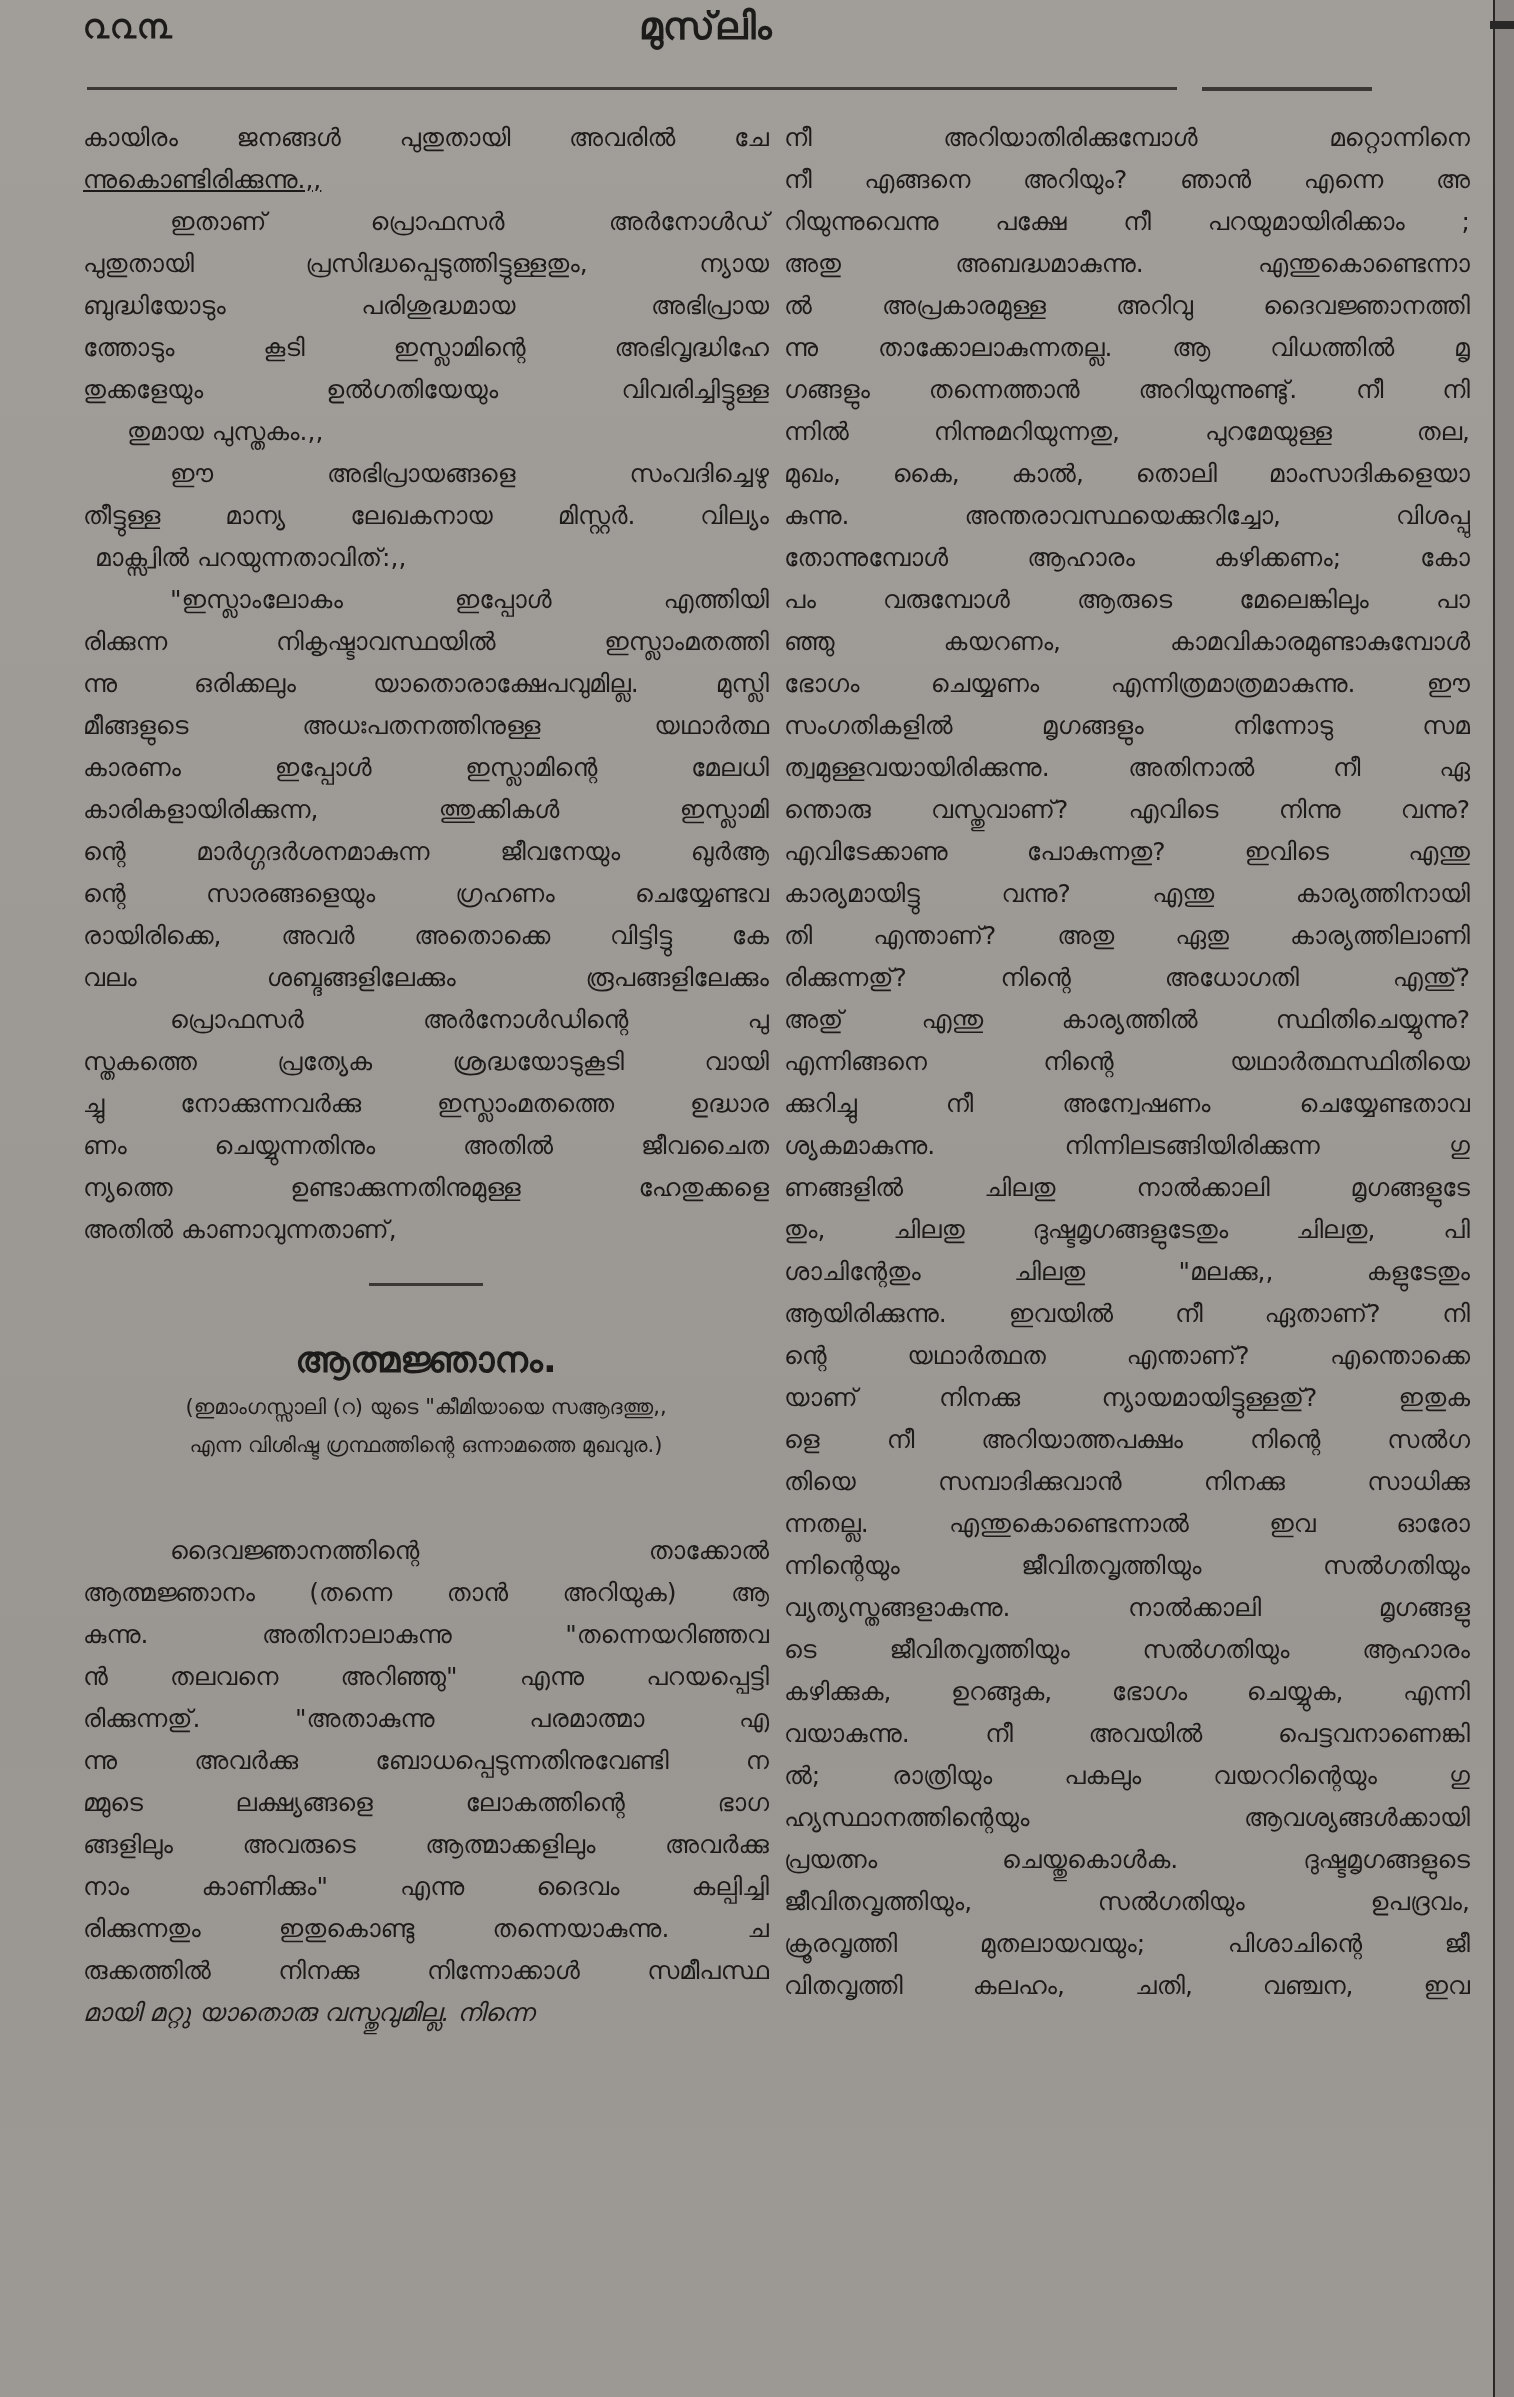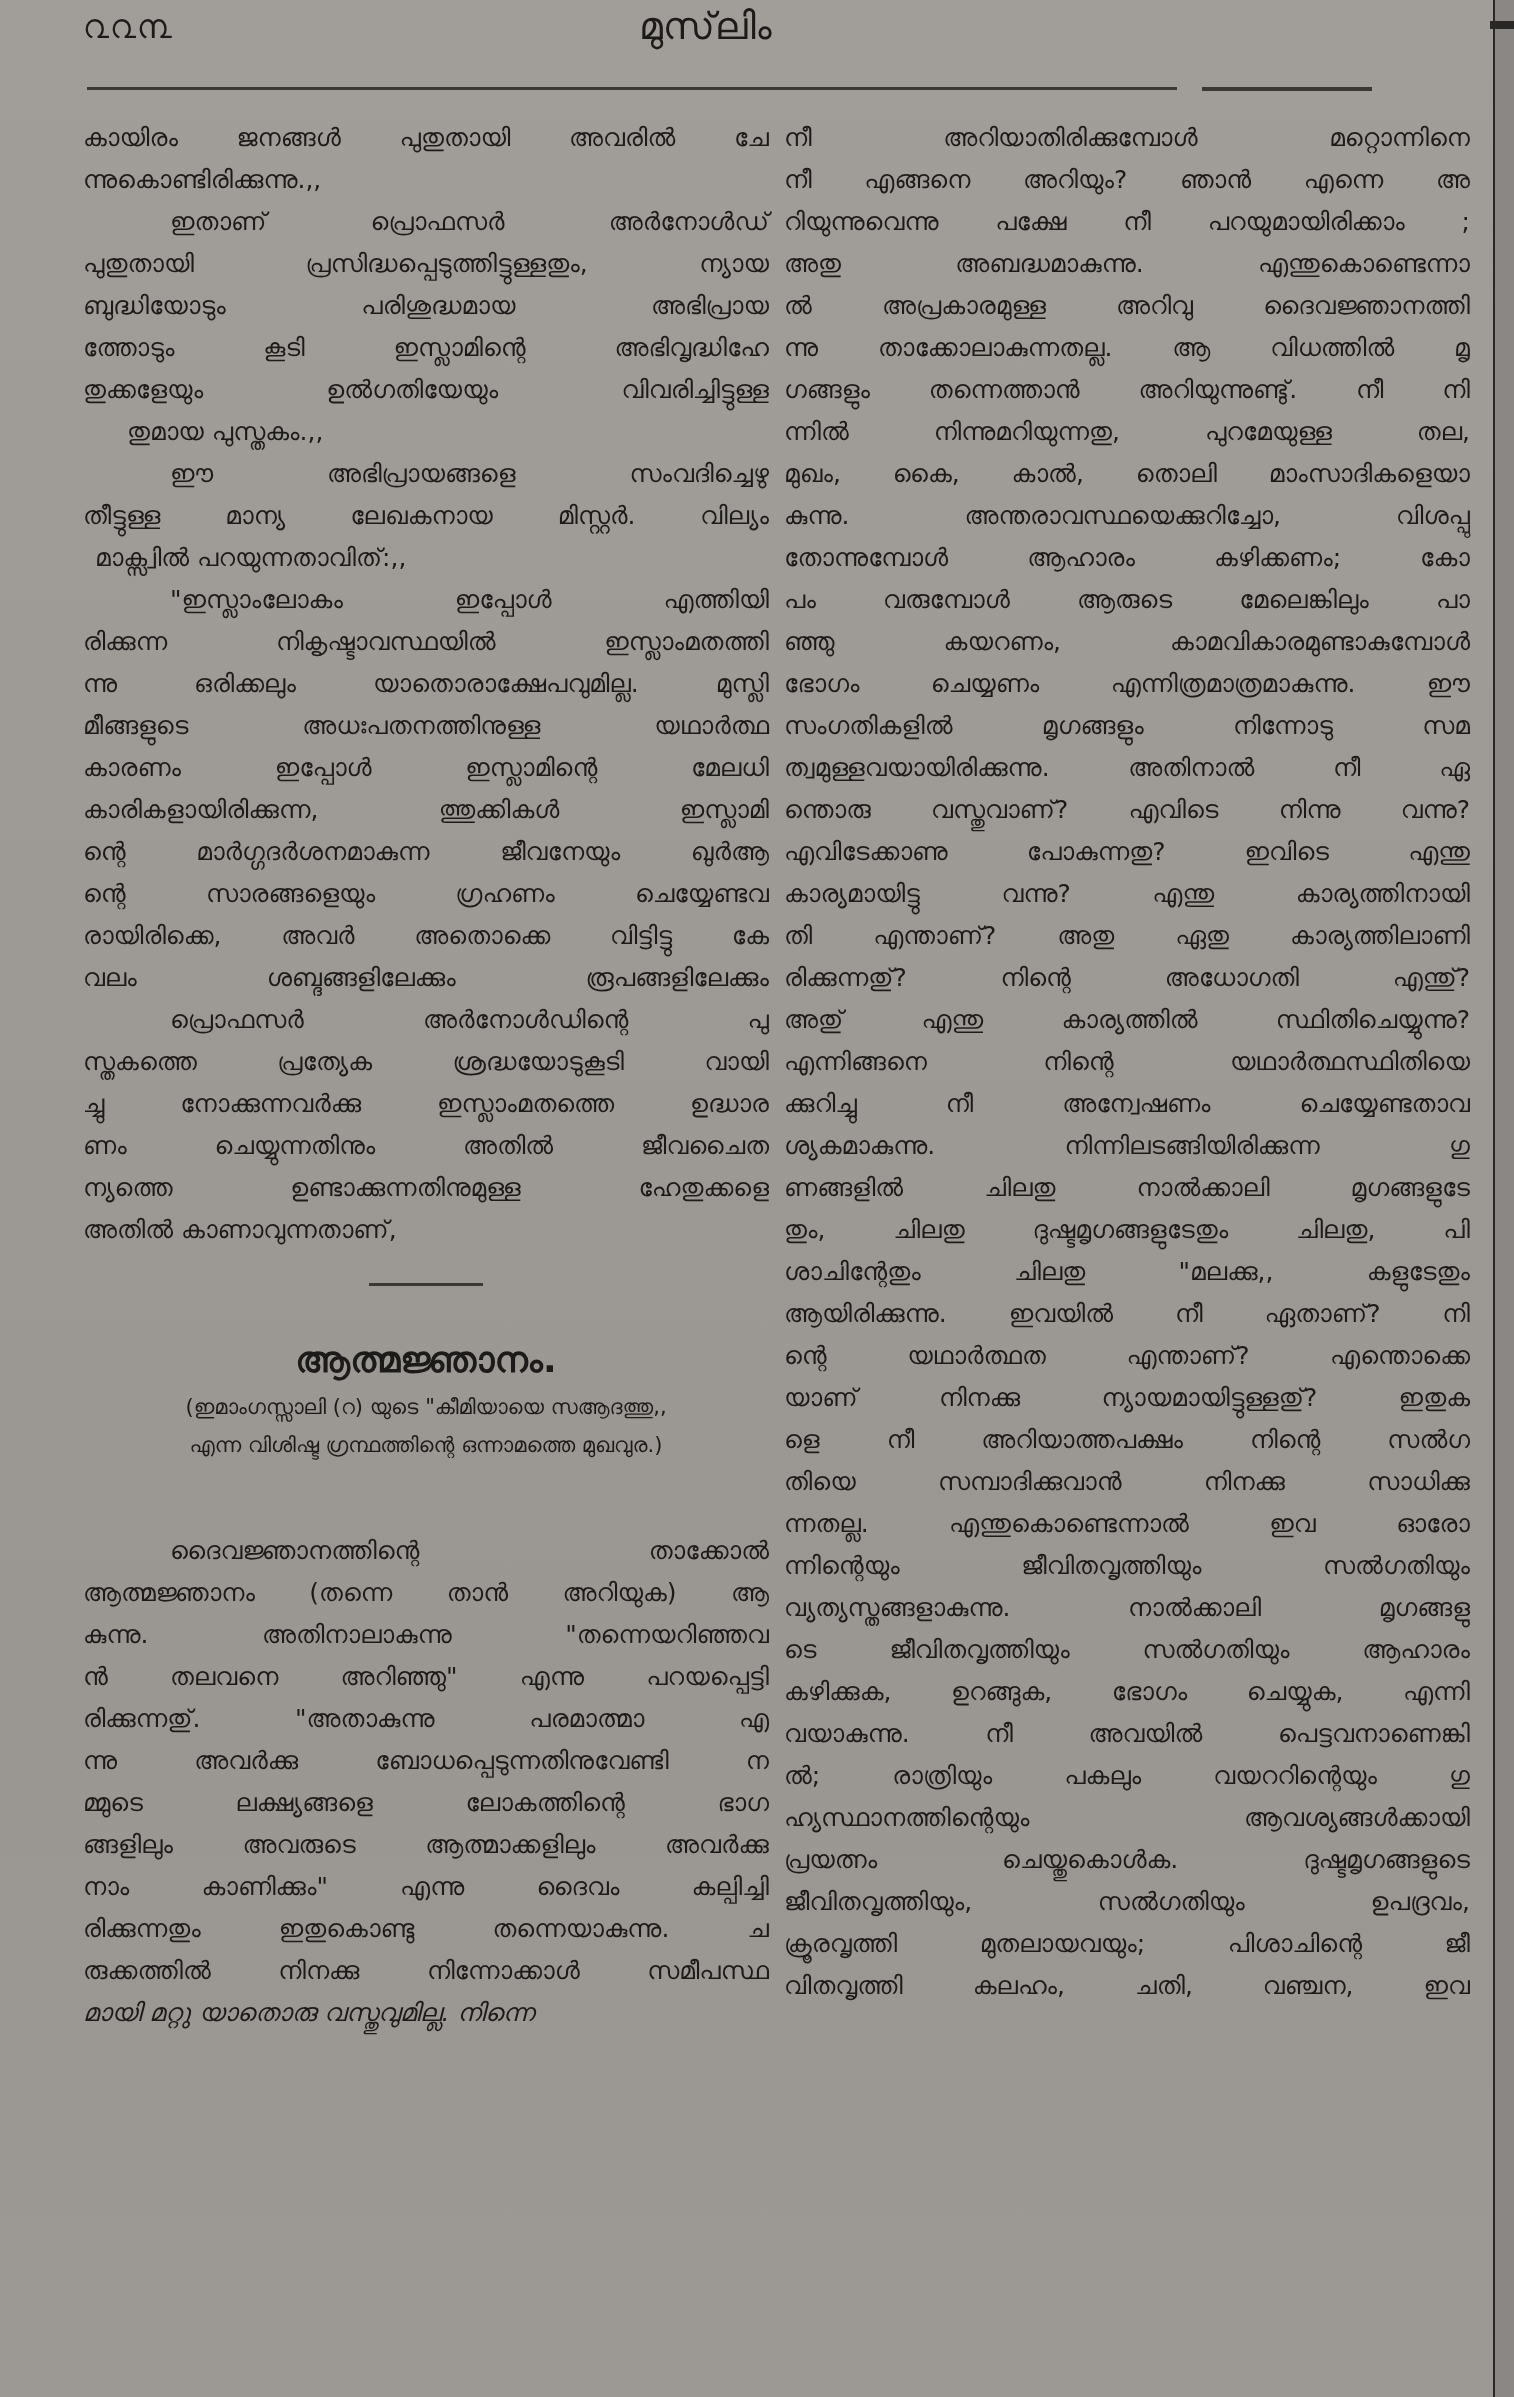--- a/index.html
+++ b/index.html
@@ -17,21 +17,21 @@
   .binding {
     position: absolute; left: 1493px; top: 0; width: 21px; height: 2397px;
     background: #8a8784;
     border-left: 2.8px solid #2a2826;
   }
   .binding-top {
     position: absolute; left: 1490px; top: 21px; width: 24.6px; height: 7.6px;
     background: #2a2826;
   }
   .header {
-    position: absolute; left: 0; top: 0; width: 1493px; height: 99px;
+    position: absolute; left: 0; top: 0; width: 1493px; height: 99px; font-weight: bold;
   }
   .page-number {
     position: absolute; left: 83px; top: 5.7px; font-size: 34px; letter-spacing: 0.9px;
   }
   .running-title {
     position: absolute; left: 639px; top: 3.8px; font-size: 38px;
   }
   .header-rule {
     position: absolute; left: 87px; top: 87px; width: 1090px; height: 2.8px; background: #3a3735;
   }
@@ -63,21 +63,21 @@
   <div class="header">
     <div class="page-number">൨൨൩</div>
     <div class="running-title">മുസ്‌ലിം</div>
     <div class="header-rule"></div>
     <div class="header-rule-short"></div>
   </div>
 
   <div class="col col-left">
     <div id="left-paras">
         <span class="line">കായിരം ജനങ്ങൾ പുതുതായി അവരിൽ ചേ</span>
-        <span class="line" style="text-align-last: left;">ന്നുകൊണ്ടിരിക്കുന്നു.,,</span>
+        <span class="line" style="text-align-last: left; text-decoration: underline;">ന്നുകൊണ്ടിരിക്കുന്നു.,,</span>
         <span class="line" style="padding-left: 87px;">ഇതാണ് പ്രൊഫസർ അർനോൾഡ്</span>
         <span class="line">പുതുതായി പ്രസിദ്ധപ്പെടുത്തിട്ടുള്ളതും, ന്യായ</span>
         <span class="line">ബുദ്ധിയോടും പരിശുദ്ധമായ അഭിപ്രായ</span>
         <span class="line">ത്തോടും കൂടി ഇസ്ലാമിന്റെ അഭിവൃദ്ധിഹേ</span>
         <span class="line">തുക്കളേയും ഉൽഗതിയേയും വിവരിച്ചിട്ടുള്ള</span>
         <span class="line" style="text-align-last: left; margin-left: 44px;">തുമായ പുസ്തകം.,,</span>
         <span class="line" style="padding-left: 87px;">ഈ അഭിപ്രായങ്ങളെ സംവദിച്ചെഴു</span>
         <span class="line">തീട്ടുള്ള മാന്യ ലേഖകനായ മിസ്റ്റർ. വില്യം</span>
         <span class="line" style="text-align-last: left; margin-left: 12px;">മാക്സ്വിൽ പറയുന്നതാവിത്:,,</span>
         <span class="line" style="padding-left: 87px;">"ഇസ്ലാംലോകം ഇപ്പോൾ എത്തിയി</span>

